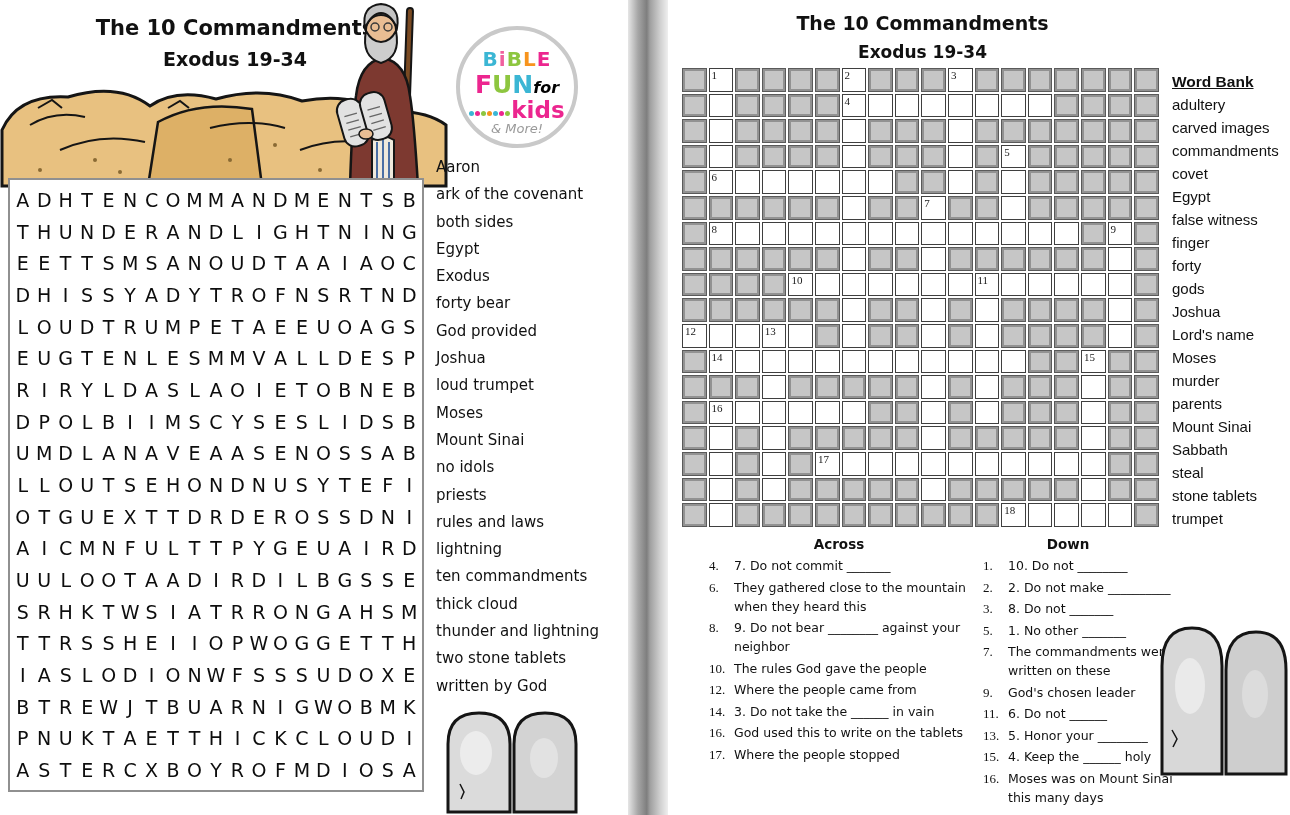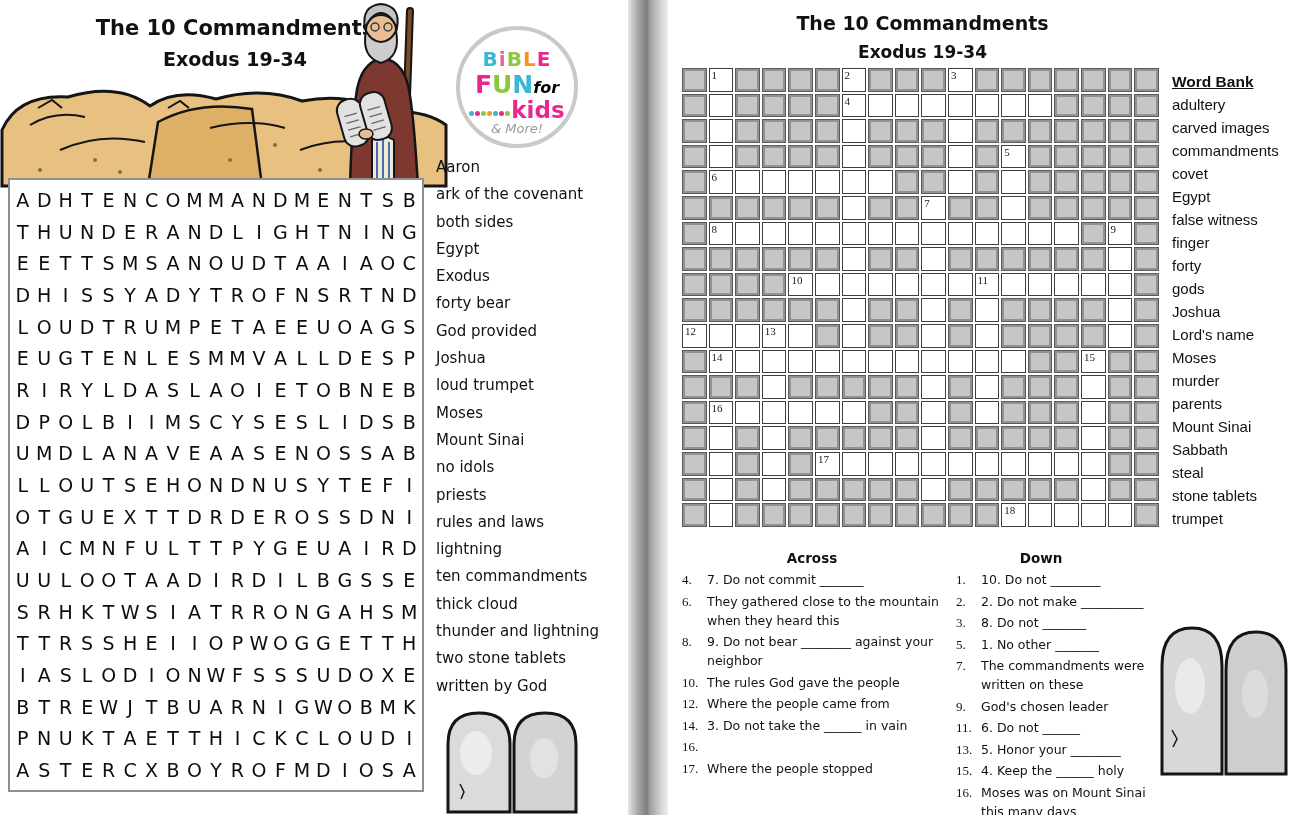--- a/index.html
+++ b/index.html
@@ -43,21 +43,21 @@
   #cw-grid .cell{position:relative;box-sizing:border-box;}
   #cw-grid .open{background:#fff;border:1px solid #3f3f3f;}
   #cw-grid .blocked{background:#c6c6c6;border:1px solid #5a5a5a;box-shadow:inset 0 0 0 2px #929292;}
   #cw-grid .cnum{position:absolute;top:0px;left:2px;font-family:"Liberation Serif",serif;
            font-size:11px;line-height:12px;color:#1a1a1a;}
   #word-bank{position:absolute;left:504px;top:70px;width:120px;}
   #word-bank .wb-head{font-family:"Liberation Sans",sans-serif;font-size:15.5px;font-weight:bold;
            text-decoration:underline;line-height:23px;}
   #word-bank ul{margin:0;padding:0;list-style:none;}
   #word-bank li{font-family:"Liberation Sans",sans-serif;font-size:15px;line-height:23px;white-space:nowrap;}
-  .clue-col{position:absolute;top:548px;}
+  .clue-col{position:absolute;top:534px;margin-left:27px;}
   #across-col{left:14px;width:278px;}
   #down-col{left:288px;width:208px;}
   .clue-head{text-align:center;font-size:13.5px;font-weight:bold;line-height:20px;margin-bottom:2px;}
   #across-col .clue-head{width:260px;}
   #down-col .clue-head{width:170px;}
   .clue{display:flex;margin-bottom:2.5px;}
   .clue .num{flex:0 0 25px;font-family:"Liberation Serif",serif;font-size:13px;line-height:19px;}
   .clue .txt{font-size:12.5px;line-height:19px;}
   #tablets-right{position:absolute;left:488px;top:610px;}
 </style>
@@ -931,20 +931,21 @@
           <div class="clue">
             <span class="num">12.</span>
             <span class="txt">Where the people came from</span>
           </div>
           <div class="clue">
             <span class="num">14.</span>
             <span class="txt">3. Do not take the ______ in vain</span>
           </div>
           <div class="clue">
             <span class="num">16.</span>
+            <span class="txt">God used this to write on the tablets</span>
           </div>
           <div class="clue">
             <span class="num">17.</span>
             <span class="txt">Where the people stopped</span>
           </div>
         </div>
     </div>
 
     <div class="clue-col" id="down-col">
       <div class="clue-head">Down</div>

